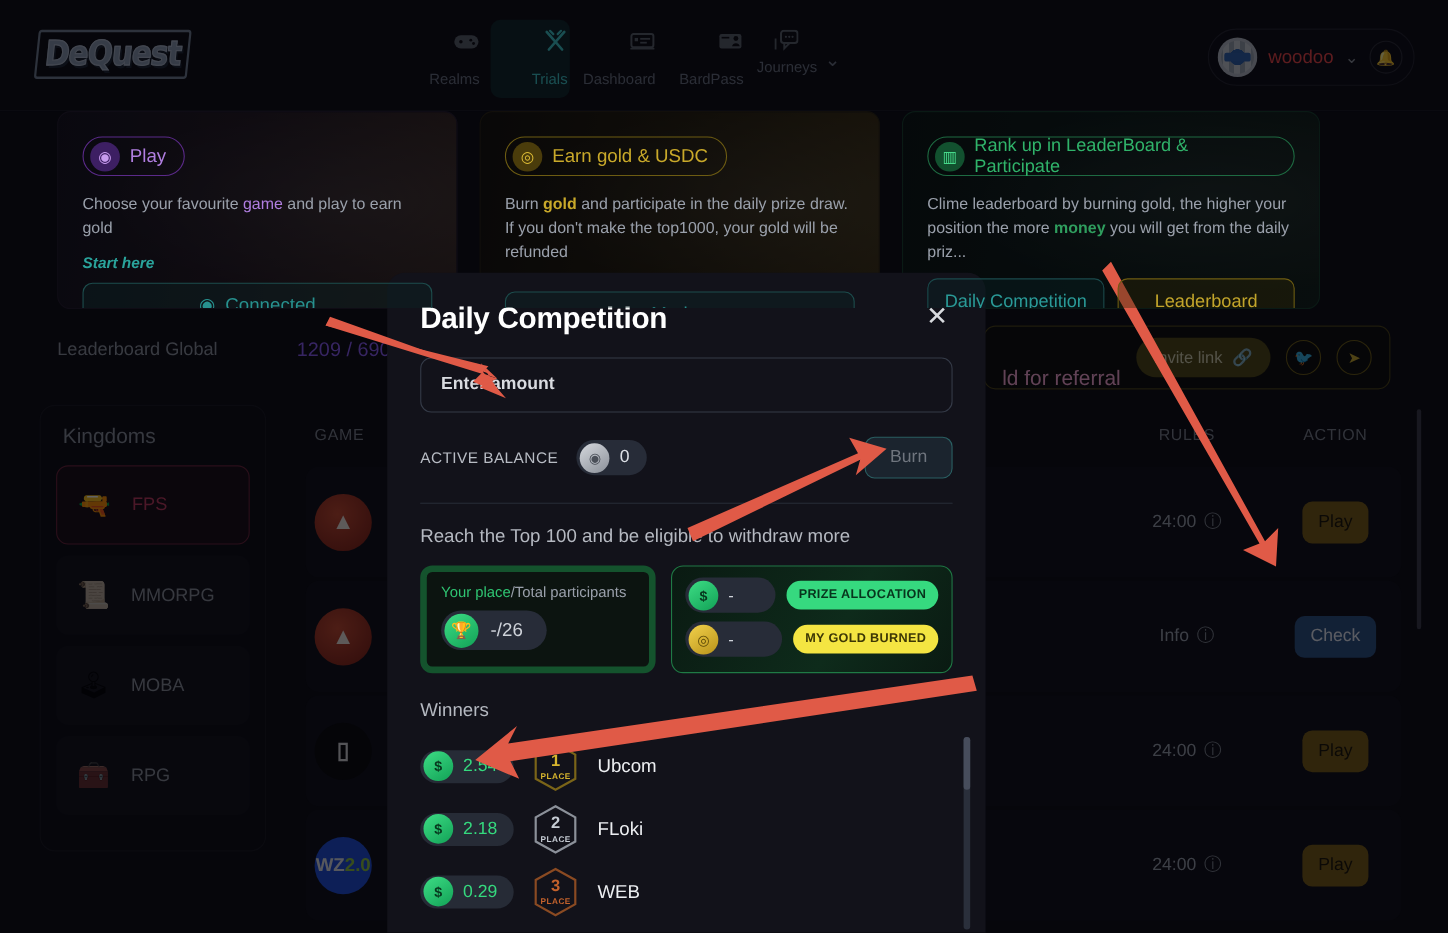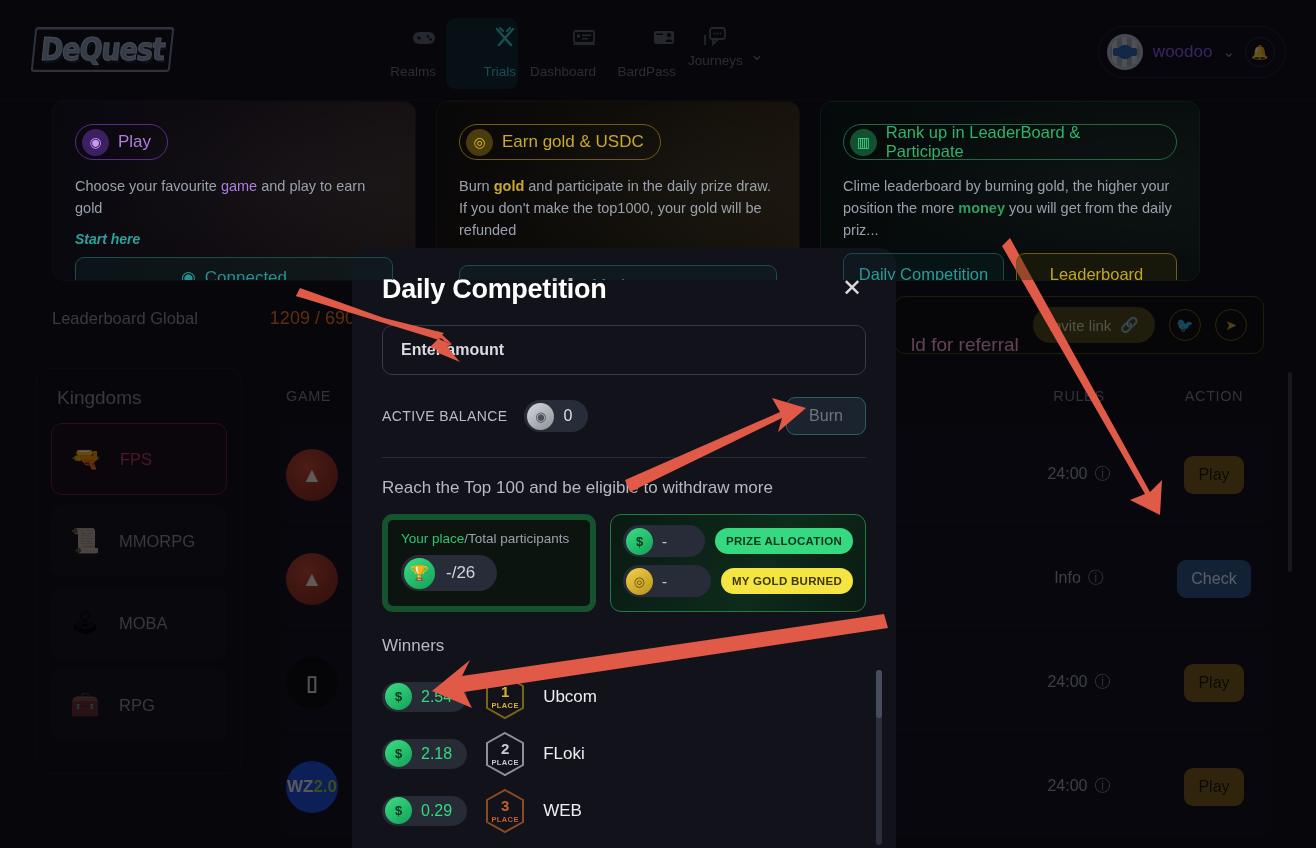--- a/index.html
+++ b/index.html
@@ -52,21 +52,21 @@
       radial-gradient(circle at 50% 50%, #2c5fa8 0 28%, transparent 29%),
       repeating-linear-gradient(90deg,#9aa3ae 0 5px,#c7ccd3 5px 10px),
       #9aa3ae;
     box-shadow: inset 0 0 0 3px #b6bcc4;
     position: relative; overflow: hidden;
   }
   .avatar::after {
     content: ""; position: absolute; left: 6px; right: 6px; top: 14px; height: 8px;
     background: #2d61ad; border-radius: 2px;
   }
-  .uname { color: #8b5cf6; font-size: 17px; }
+  .uname { color: #ef4444; font-size: 17px; }
   .chev { color: #8b9099; font-size: 15px; }
   .bell {
     width: 30px; height: 30px; border-radius: 50%; border: 1px solid #2c2c36;
     display: flex; align-items: center; justify-content: center; color: #b9bec6; font-size: 14px;
   }
 
   
   .banners { position: absolute; top: 101px; left: 0; width: 1316px; height: 180px; display: flex; gap: 8px; padding: 0 52px; }
   .bcard { position: relative; border-radius: 12px; overflow: hidden; padding: 22px 22px 0; }
   .bcard.c1 { width: 364px; background: linear-gradient(100deg,#14121c 0%,#241a20 45%,#3a2a22 100%); border: 1px solid #241c2c; }
@@ -104,21 +104,21 @@
   }
   .bbtn2.teal { border: 1px solid #1b4a4c; color: #2a9a97; background: rgba(10,36,38,.4); }
   .bbtn2.gold { border: 1px solid #6d5c12; color: #c2a52b; background: rgba(48,40,8,.4); }
   .btnrow { display: flex; gap: 12px; margin-top: 12px; position: relative; z-index: 2; }
 
   
   .lbstrip { position: absolute; top: 296px; left: 0; width: 1316px; height: 60px; }
   .lb-left { position: absolute; left: 52px; top: 12px; display: flex; align-items: center; gap: 72px; }
   .lb-label { color: #8e949e; font-size: 16.5px; }
   .lb-val { font-size: 18px; color: #c9ced6; font-weight: bold; }
-  .lb-val span { color: #f97316; font-weight: normal; text-align: center; }
+  .lb-val span { color: #8b5cf6; font-weight: normal; text-align: center; }
   .referral {
     position: absolute; right: 52px; top: 0; height: 58px; display: flex; align-items: center;
     gap: 14px; padding: 0 16px; border: 1px solid #4d4414; border-radius: 11px; background: #0d0d08;
   }
   .ref-txt { color: #f9a8d4; font-size: 19px; margin-top: 40px; }
   .invite {
     display: flex; align-items: center; gap: 9px; height: 36px; padding: 0 16px;
     border-radius: 18px; background: #4f4713; color: #d6d2b0; font-size: 15px; cursor: pointer;
   }
   .soc {

